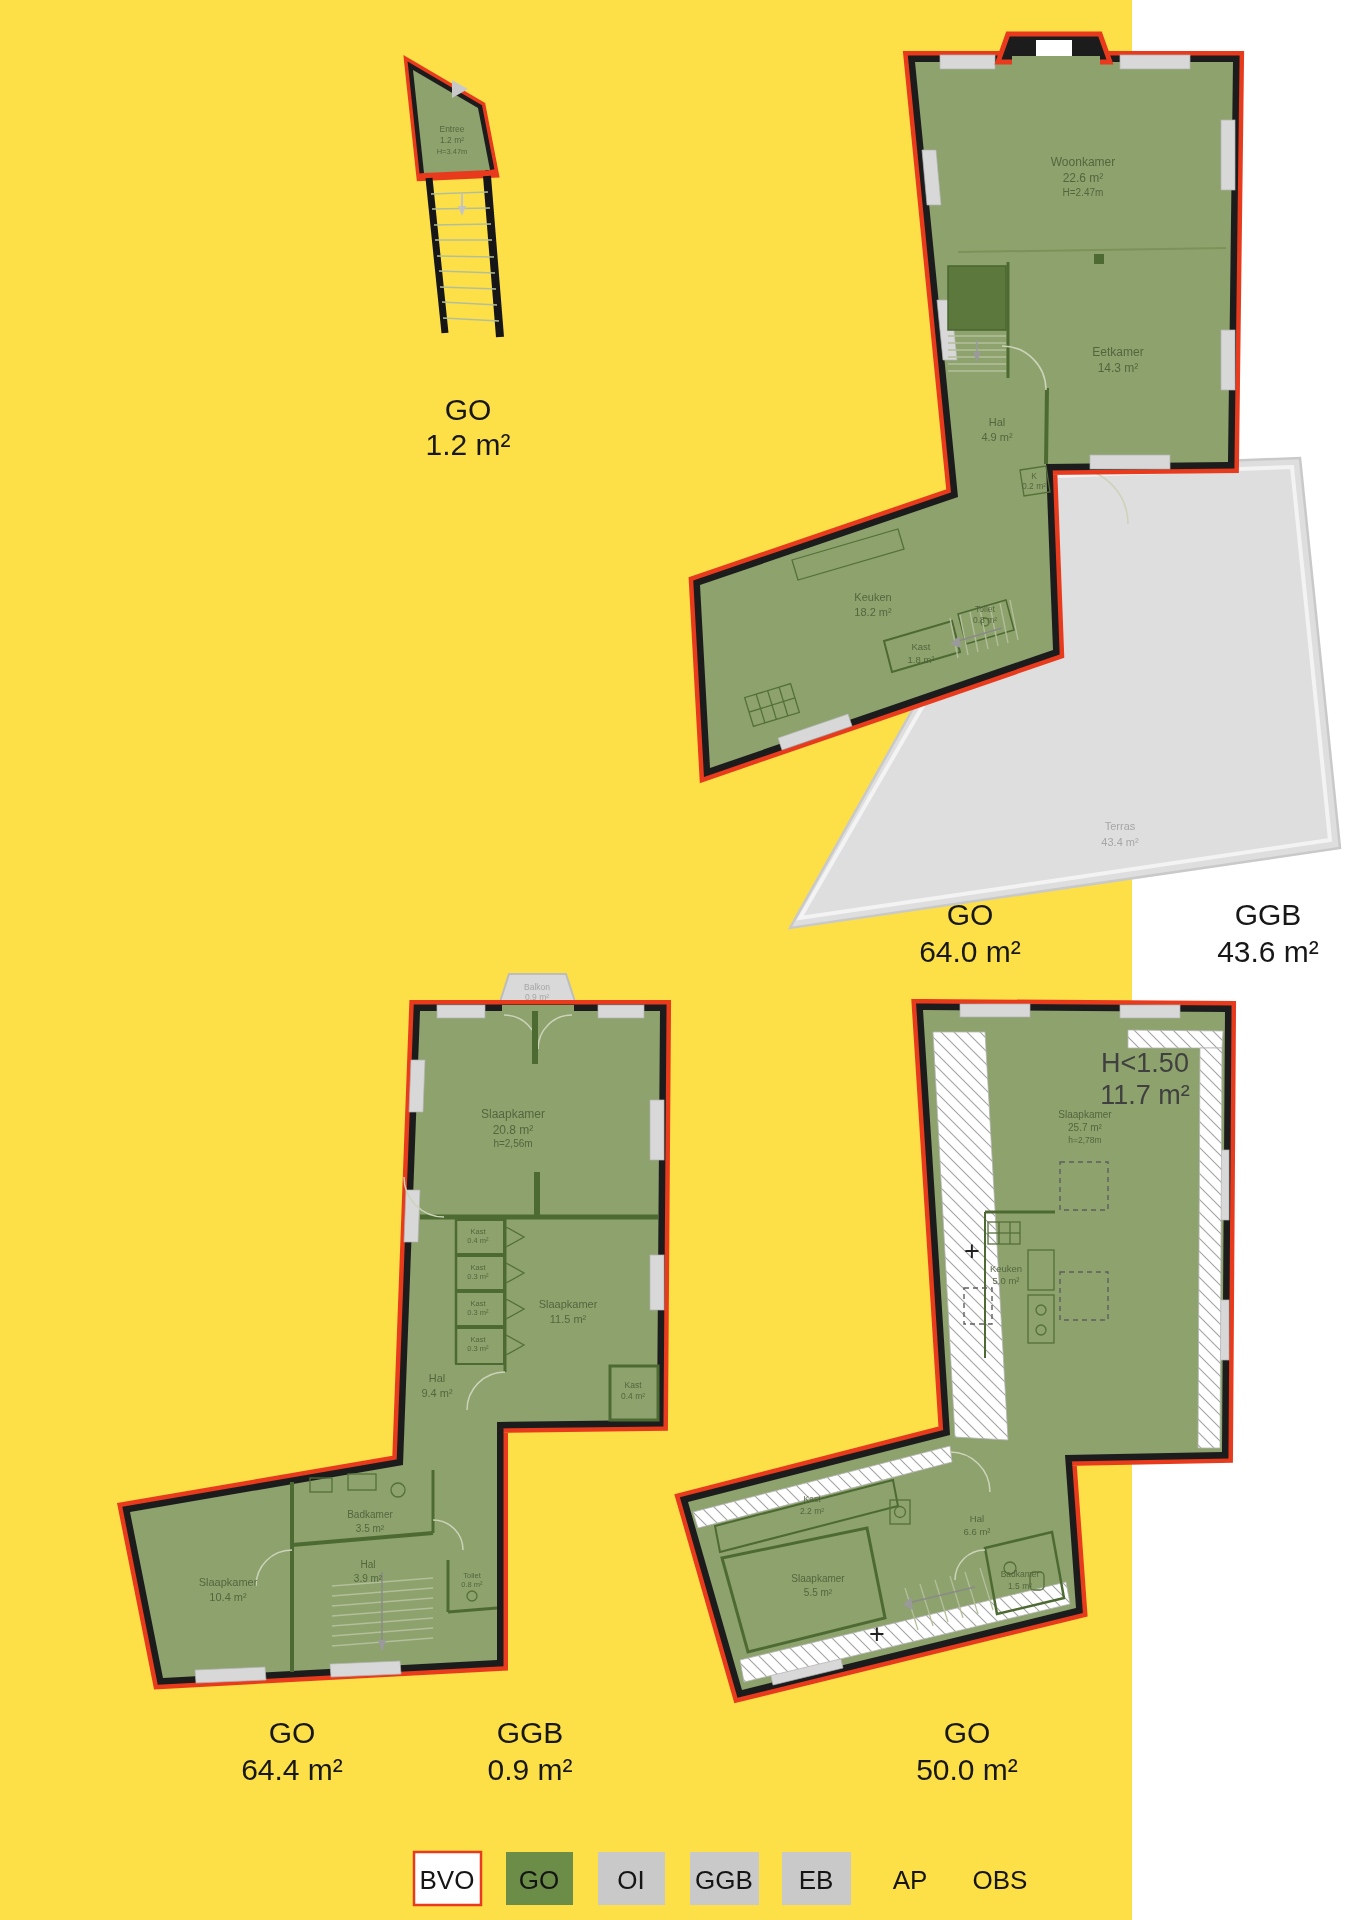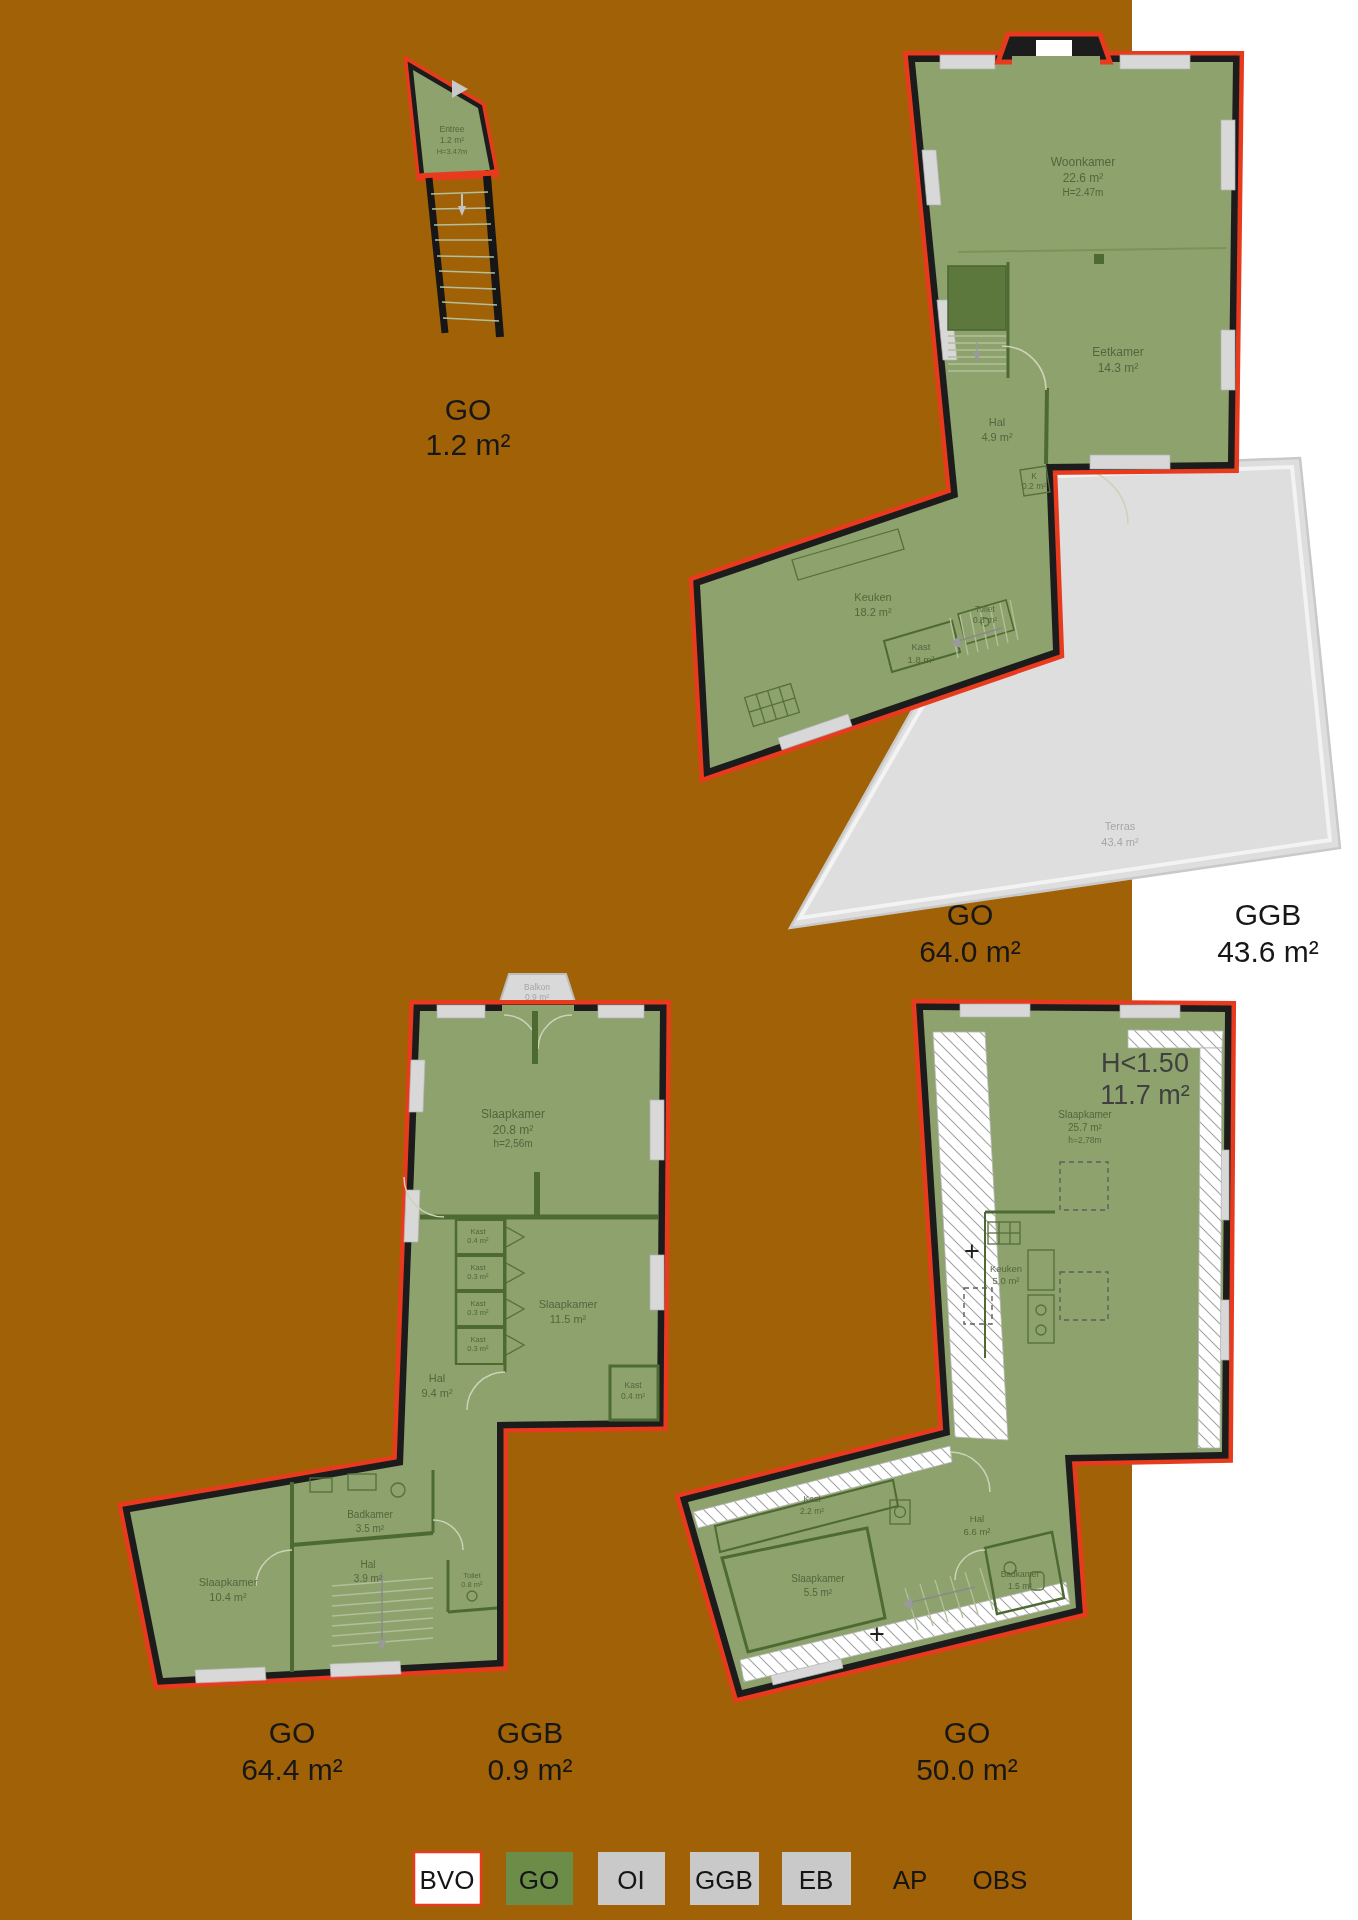--- a/index.html
+++ b/index.html
@@ -1,16 +1,16 @@
 <!DOCTYPE html>
 <html><head>
 <meta charset="utf-8">
 <style>
   html,body{margin:0;padding:0;background:#ffffff}
-  #stage{width:1132px;height:1920px;position:relative;background:#a16207}
+  #stage{width:1132px;height:1920px;position:relative;background:#fde047}
   svg{display:block}
   .ring-red{fill:none;stroke:#e83b1e;stroke-width:22;stroke-linejoin:miter}
   .ring-black{fill:none;stroke:#1c1c1c;stroke-width:13;stroke-linejoin:miter}
   .go-fill{fill:#8da26c}
   .iw{stroke:#4e6a33;fill:none}
   .fix{stroke:#55703a;fill:none;stroke-width:1.3}
   .arc{stroke:#ccd3b8;fill:none;stroke-width:1.5}
   .tread{stroke:#b3bf9b;stroke-width:1.3}
   .win{fill:#d8d8d8;stroke:#b3b3b3;stroke-width:.7}
   .hatch{fill:url(#hatchp);stroke:#b5b5b5;stroke-width:.8}

